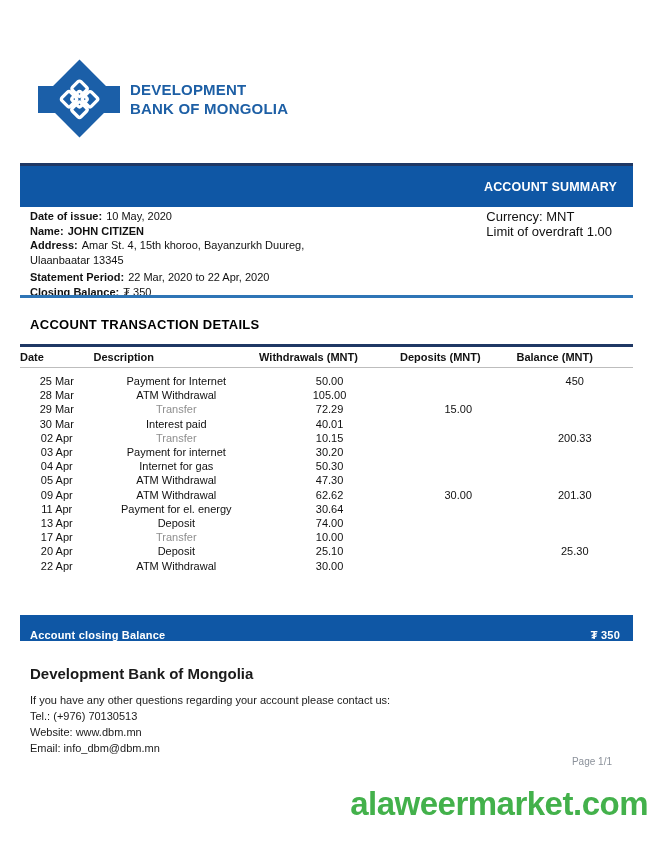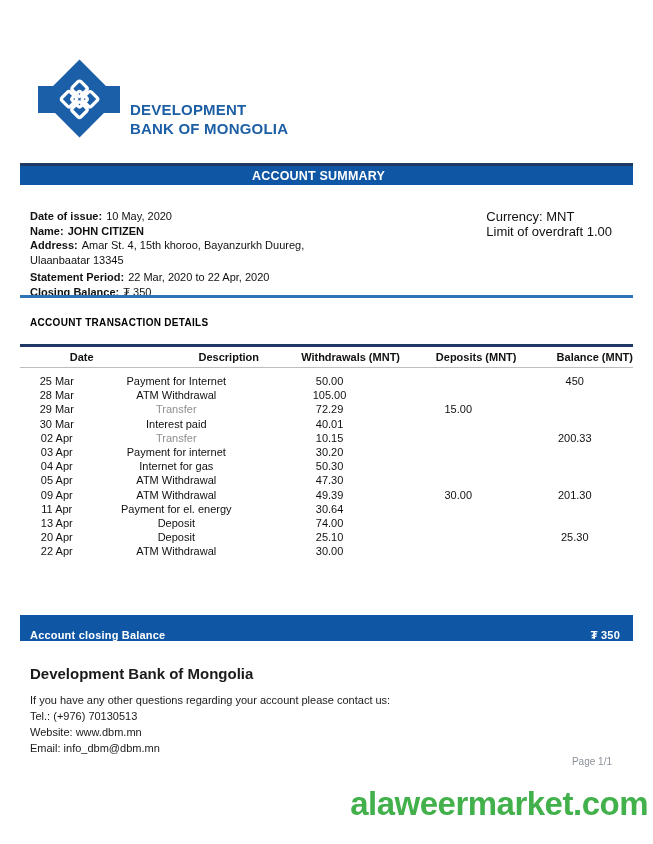--- a/index.html
+++ b/index.html
@@ -7,60 +7,60 @@
   body { font-family: "Liberation Sans", sans-serif; }
   .page {
     position: relative;
     width: 653px;
     height: 844px;
     background: #ffffff;
     overflow: hidden;
   }
 
   
-  .logo-wrap { position: absolute; left: 38px; top: 60px; display: flex; align-items: flex-end; }
+  .logo-wrap { position: absolute; left: 38px; top: 60px; display: flex; align-items: center; }
   .logo-mark { position: relative; width: 82px; height: 78px; flex: 0 0 auto; }
   .logo-sq { position: absolute; width: 27px; height: 27px; background: #1b5fa8; top: 26px; }
   .logo-sq.left  { left: 0; }
   .logo-sq.right { right: 0; }
   .logo-diamond {
     position: absolute; left: 14px; top: 11px;
     width: 55px; height: 55px;
     background: #1b5fa8;
     transform: rotate(45deg);
     display: flex; align-items: center; justify-content: center;
   }
   .logo-text { margin-left: 10px; color: #1d5fa5; font-weight: bold; font-size: 15px; line-height: 19px; letter-spacing: 0.2px; }
 
   
   .summary-bar {
-    position: absolute; left: 20px; top: 163px; width: 613px; height: 22px;
+    position: absolute; left: 20px; top: 163px; width: 613px; height: 44px;
     background: #0f57a5;
     border-top: 3px solid #1f3864;
     color: #ffffff; font-weight: bold; font-size: 12.5px; letter-spacing: 0.2px;
-    display: flex; align-items: center; justify-content: center;
+    display: flex; align-items: center; justify-content: flex-end;
     padding-right: 16px;
   }
 
   
   .account-info { position: absolute; left: 30px; top: 209px; width: 593px; font-size: 11px; color: #111; }
   .info-line { line-height: 14.5px; }
   .info-line .lbl { font-weight: bold; margin-right: 4px; }
   .info-line .bold { font-weight: bold; }
   .info-gap { height: 3px; }
   .info-right { position: absolute; right: 11px; top: 0; text-align: left; line-height: 15px; font-size: 13px; color: #111; }
 
   .blue-rule { position: absolute; left: 20px; top: 295px; width: 613px; height: 2.5px; background: #2e75b6; }
 
   
-  .tx-title { position: absolute; left: 30px; top: 317px; font-size: 10px; font-weight: bold; color: #000; letter-spacing: 0.3px; }
+  .tx-title { position: absolute; left: 30px; top: 317px; font-size: 13px; font-weight: bold; color: #000; letter-spacing: 0.3px; }
   .tx-table-wrap { position: absolute; left: 20px; top: 344px; width: 613px; }
   table.tx { width: 100%; border-collapse: collapse; font-size: 11px; color: #111; }
   table.tx thead tr { border-top: 3px solid #1f3864; border-bottom: 1px solid #bdbdbd; }
-  table.tx th { font-weight: bold; text-align: right; padding: 4px 0 4px 0; color: #111; }
+  table.tx th { font-weight: bold; text-align: left; padding: 4px 0 4px 0; color: #111; }
   table.tx td { text-align: center; padding: 0; line-height: 14.2px; height: 14.2px; }
   table.tx tbody tr:first-child td { padding-top: 6px; }
   table.tx td.muted { color: #8f8f8f; }
 
   
   .closing-bar {
     position: absolute; left: 20px; top: 615px; width: 613px; height: 26px;
     background: #0f57a5; color: #fff; font-size: 11px; font-weight: bold;
     display: flex; align-items: flex-end; justify-content: space-between;
     padding: 0 13px 0 10px; letter-spacing: 0.2px;
@@ -209,35 +209,42 @@
           <tr>
             <td>05 Apr</td>
             <td>ATM Withdrawal</td>
             <td>47.30</td>
             <td></td>
             <td></td>
           </tr>
           <tr>
             <td>09 Apr</td>
             <td>ATM Withdrawal</td>
-            <td>49.39</td>
+            <td>62.62</td>
             <td>30.00</td>
             <td>201.30</td>
           </tr>
           <tr>
             <td>11 Apr</td>
             <td>Payment for el. energy</td>
             <td>30.64</td>
             <td></td>
             <td></td>
           </tr>
           <tr>
             <td>13 Apr</td>
             <td>Deposit</td>
             <td>74.00</td>
+            <td></td>
+            <td></td>
+          </tr>
+          <tr>
+            <td>17 Apr</td>
+            <td class="muted">Transfer</td>
+            <td>10.00</td>
             <td></td>
             <td></td>
           </tr>
           <tr>
             <td>20 Apr</td>
             <td>Deposit</td>
             <td>25.10</td>
             <td></td>
             <td>25.30</td>
           </tr>

